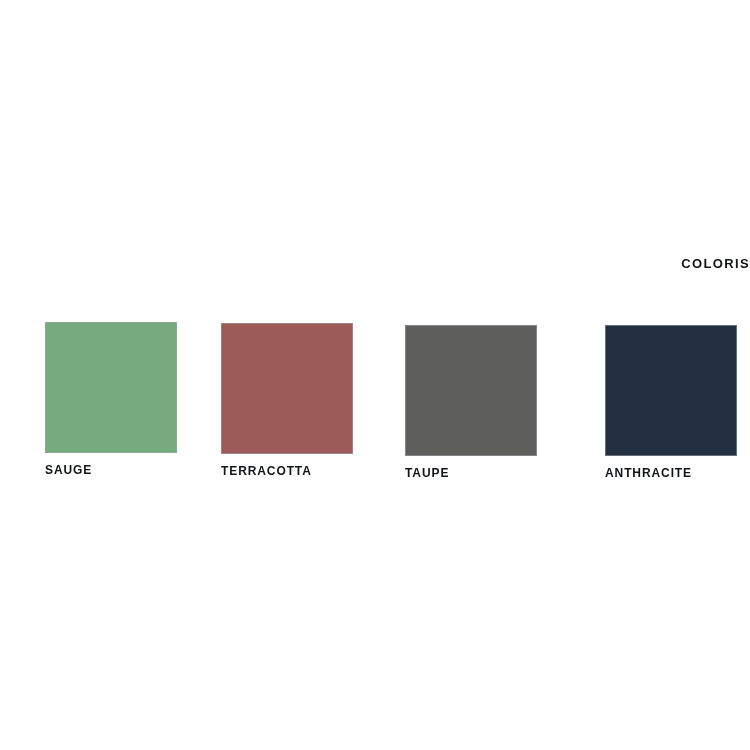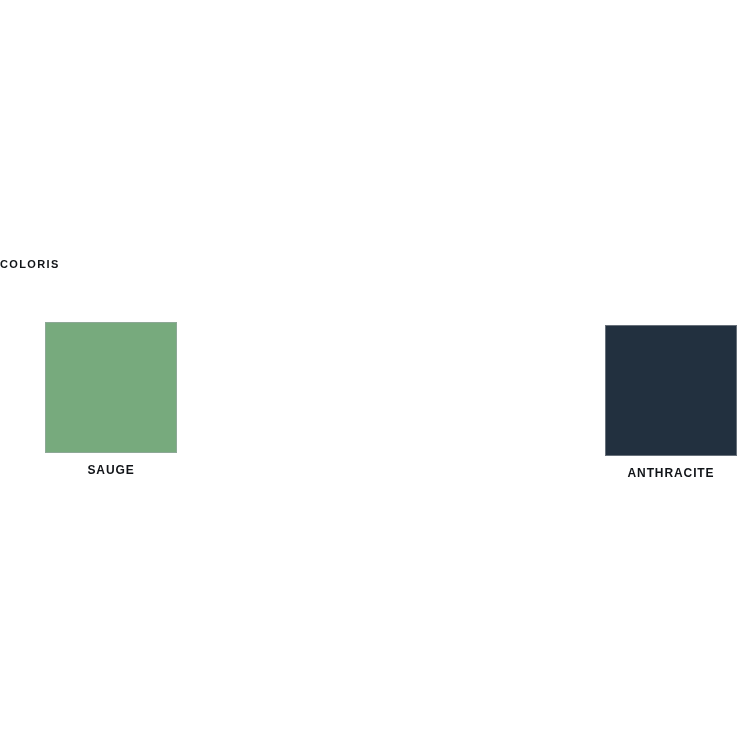--- a/index.html
+++ b/index.html
@@ -22,22 +22,22 @@
     width: 750px;
     height: 750px;
     background: #ffffff;
   }
 
   #palette-title {
     position: absolute;
     left: 0;
     top: 256px;
     width: 750px;
-    text-align: left;
-    font-size: 11px;
+    text-align: right;
+    font-size: 13px;
     font-weight: 700;
     letter-spacing: 1.35px;
     color: #111418;
     text-transform: uppercase;
     line-height: 16px;
     white-space: nowrap;
   }
 
   #swatch-row {
     position: absolute;
@@ -57,21 +57,21 @@
     width: 132px;
     height: 131px;
     box-sizing: border-box;
     border: 1px solid rgba(160, 166, 172, 0.55);
     display: block;
   }
 
   .swatch-label {
     margin-top: 10px;
     width: 132px;
-    text-align: center;
+    text-align: left;
     font-size: 12px;
     font-weight: 700;
     letter-spacing: 0.9px;
     color: #111418;
     text-transform: uppercase;
     line-height: 15px;
     white-space: nowrap;
   }
 
   
@@ -87,21 +87,29 @@
 
   <div id="palette-title" style="color: rgb(17, 20, 24);">COLORIS</div>
 
   <div id="swatch-row">
 
     <div class="swatch-cell" id="swatch-cell-0">
       <div class="swatch-chip" style="background-color: rgb(119, 170, 125);"></div>
       <div class="swatch-label" style="color: rgb(17, 20, 24);">SAUGE</div>
     </div>
 
+    <div class="swatch-cell" id="swatch-cell-1">
+      <div class="swatch-chip" style="background-color: rgb(156, 90, 88);"></div>
+      <div class="swatch-label" style="color: rgb(17, 20, 24);">TERRACOTTA</div>
+    </div>
 
+    <div class="swatch-cell" id="swatch-cell-2">
+      <div class="swatch-chip" style="background-color: rgb(94, 94, 92);"></div>
+      <div class="swatch-label" style="color: rgb(17, 20, 24);">TAUPE</div>
+    </div>
 
     <div class="swatch-cell" id="swatch-cell-3">
       <div class="swatch-chip" style="background-color: rgb(34, 48, 63);"></div>
       <div class="swatch-label" style="color: rgb(17, 20, 24);">ANTHRACITE</div>
     </div>
 
   </div>
 </div>
 
 </body></html>

